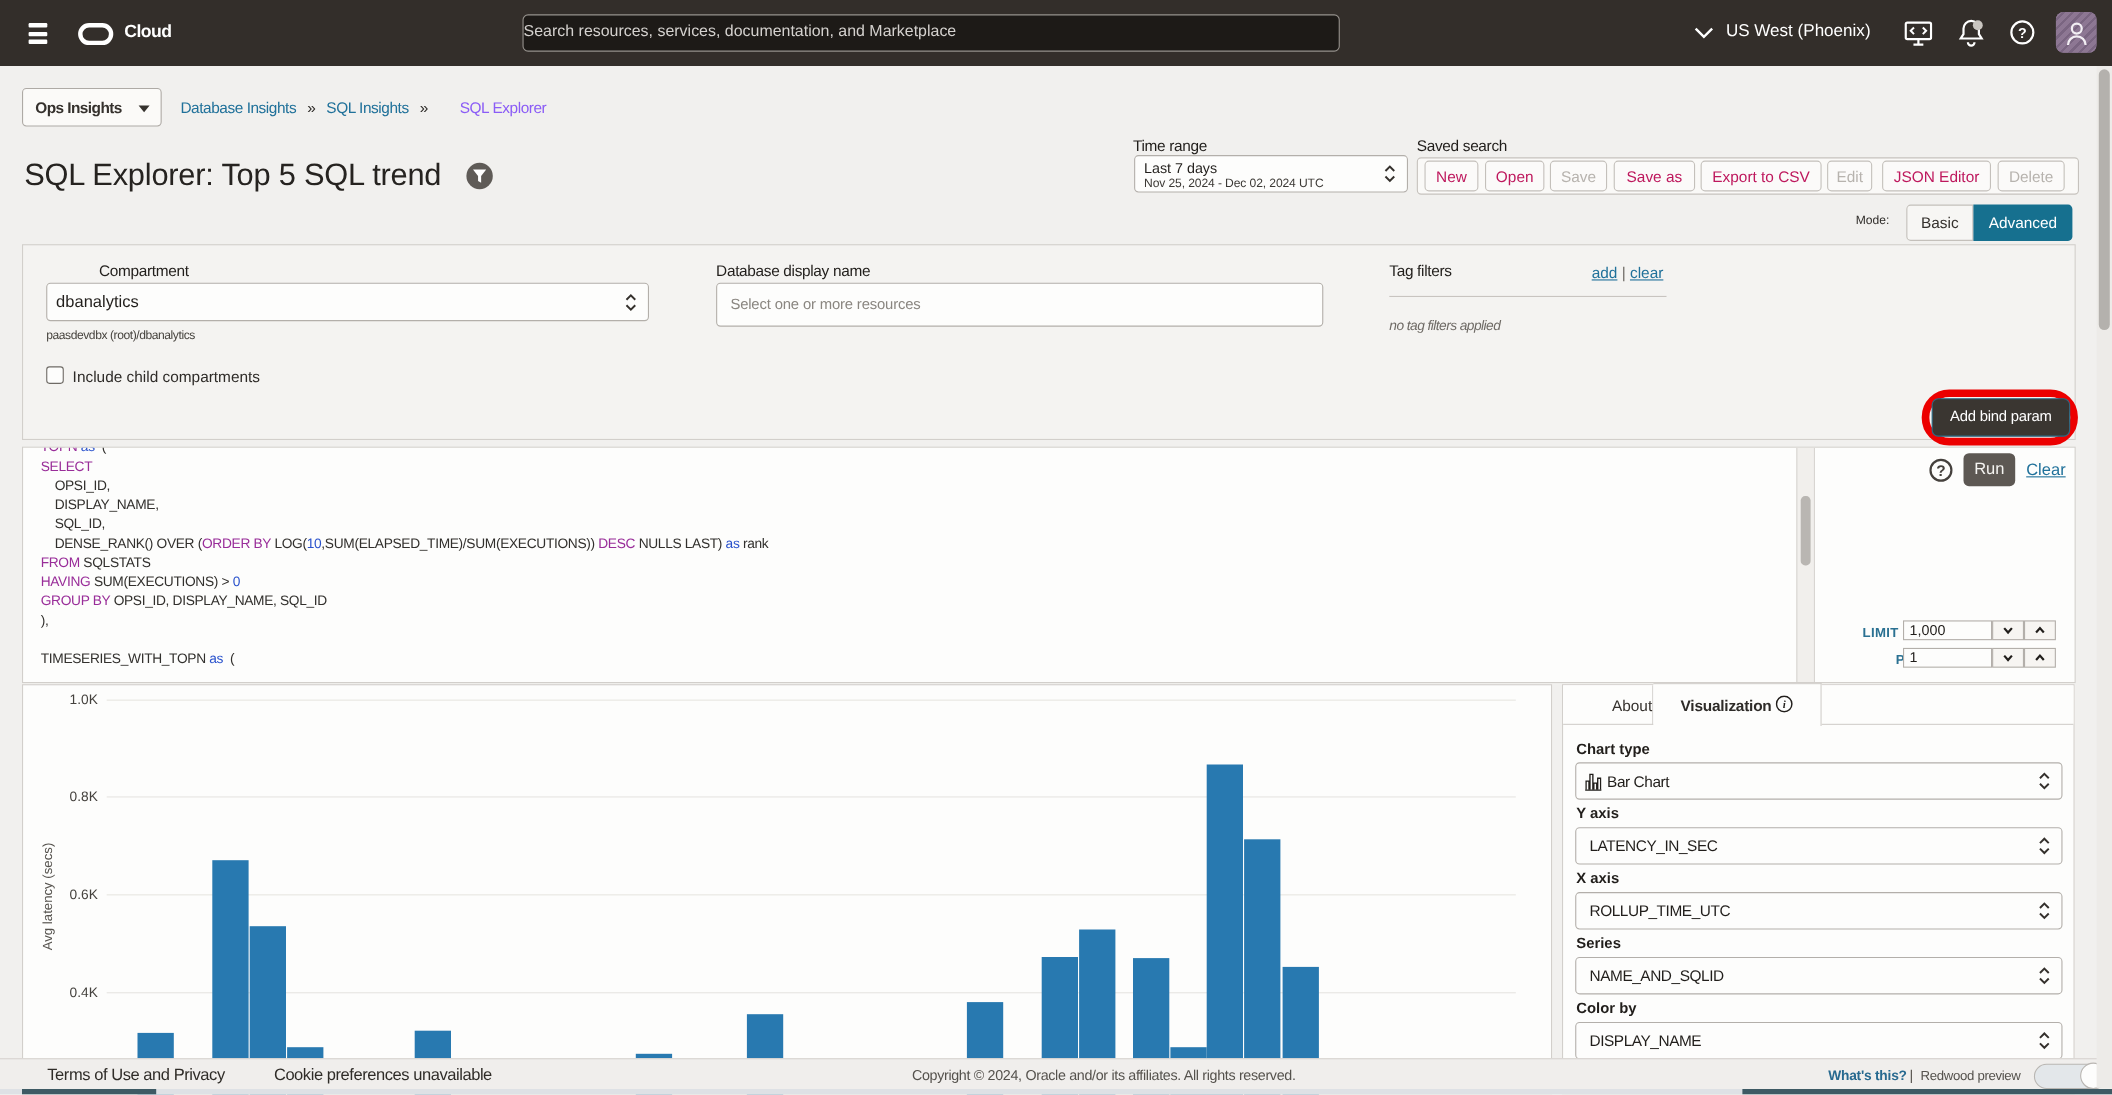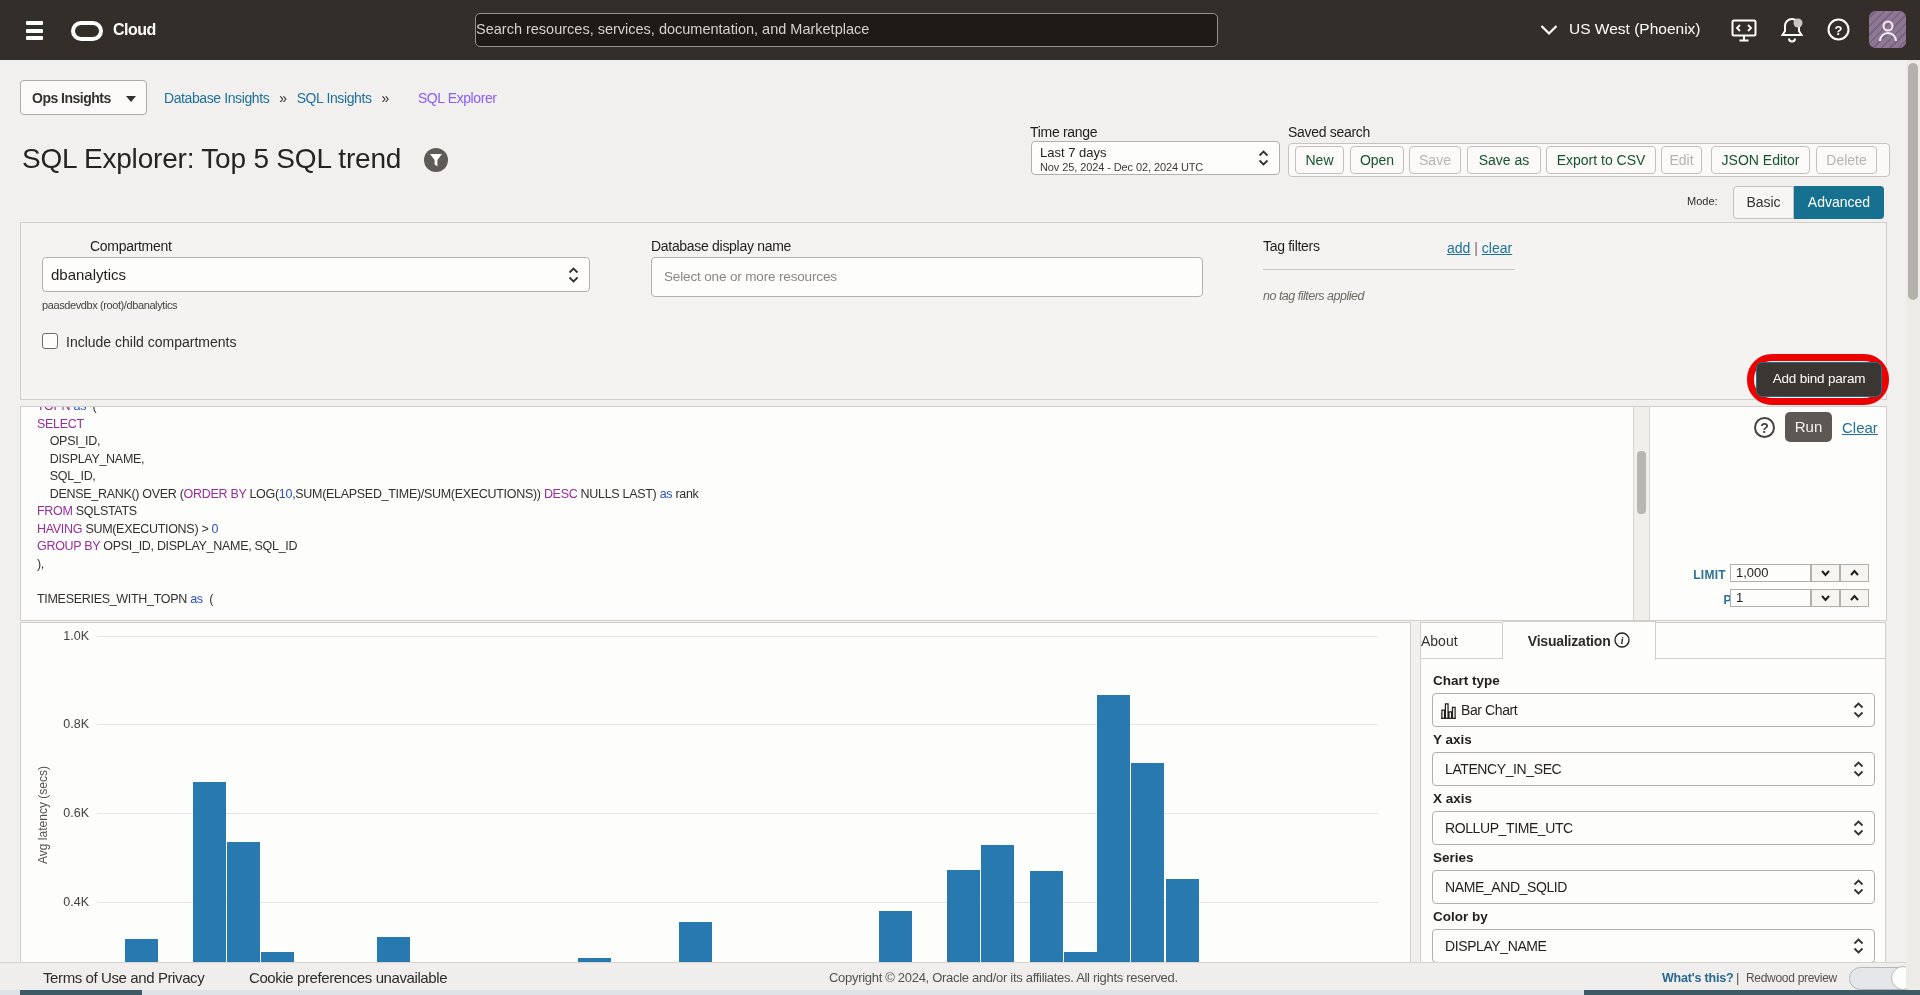--- a/index.html
+++ b/index.html
@@ -34,21 +34,21 @@
 
   
   .lbl { font-size:14px; letter-spacing:-0.3px; color:#211e1b; }
   #trlbl { left:1030px; top:124px; }
   #trsel { left:1031px; top:141px; width:249px; height:34px; background:#fdfdfc; border:1px solid #b3afaa; border-radius:4px; }
   #trsel .l1 { position:absolute; left:8px; top:3px; font-size:13px; color:#211e1b; }
   #trsel .l2 { position:absolute; left:8px; top:19px; font-size:11px; letter-spacing:-0.1px; color:#3c3935; }
   
   #sslbl { left:1288px; top:124px; }
   #ssbox { left:1288px; top:143px; width:602px; height:34px; border:1px solid #c6c2bd; border-radius:4px; background:#faf9f7; }
-  .btn { position:absolute; top:146px; height:28px; background:#fbfaf9; border:1px solid #c4c0bb; border-radius:4px; font-size:14px; color:#14532d; text-align:center; line-height:26px; }
+  .btn { position:absolute; top:146px; height:28px; background:#fbfaf9; border:1px solid #c4c0bb; border-radius:4px; font-size:14px; color:#be185d; text-align:center; line-height:26px; }
   .btn.dis { color:#b7b3ae; }
   
   #modelbl { left:1687px; top:195px; font-size:11px; }
   #basicbtn { left:1733px; top:186px; width:61px; height:33px; background:#f7f6f4; border:1px solid #c4c0bb; border-radius:4px 0 0 4px; font-size:14px; color:#35312d; text-align:center; line-height:31px; }
   #advbtn { left:1794px; top:186px; width:90px; height:33px; background:#16708f; border-radius:0 4px 4px 0; font-size:14px; color:#fff; text-align:center; line-height:33px; }
 
   
   #panel1 { left:20px; top:222px; width:1867px; height:178px; background:#f4f3f1; border:1px solid #d2cfcb; }
   #complbl { left:53px; top:238px;margin-left:37px; }
   #compsel { left:42px; top:257px; width:548px; height:35px; background:#fdfdfc; border:1px solid #b3afaa; border-radius:4px; font-size:15px; line-height:33px; padding-left:8px; color:#211e1b; }
@@ -81,21 +81,21 @@
   
   #chart { left:20px; top:622px; width:1391px; height:373px; background:#fdfdfc; border:1px solid #d2cfcb; }
   .ylab { position:absolute; width:50px; text-align:right; font-size:12.5px; color:#45423e; }
   .grid { position:absolute; left:76px; width:1281px; height:1px; background:#e7e5e2; }
   .bar { position:absolute; background:#2879b0; }
   #ytitle { position:absolute; left:-48px; top:185px; width:140px; transform:rotate(-90deg); font-size:12px; color:#55524d; text-align:center; }
 
   
   #viz { left:1420px; top:622px; width:466px; height:373px; background:#fdfdfc; border:1px solid #d2cfcb; }
   #tabstrip { position:absolute; left:0; top:0; width:464px; height:36px; background:#fdfdfc; border-bottom:1px solid #d2cfcb; }
-  #tabAbout { position:absolute; left:0; top:0; width:82px; height:36px; border-right:1px solid #d2cfcb; font-size:14px; text-align:left; line-height:36px; color:#35312d; }
+  #tabAbout { position:absolute; left:0; top:0; width:82px; height:36px; border-right:1px solid #d2cfcb; font-size:14px; text-align:right; line-height:36px; color:#35312d; }
   #tabViz { position:absolute; left:82px; top:-2px; width:153px; height:39px; background:#fdfdfc; border-right:1px solid #d2cfcb; border-top:1px solid #d2cfcb; font-size:14px; letter-spacing:-0.2px; font-weight:700; text-align:center; line-height:38px; z-index:2; }
   .vlbl { position:absolute; left:12px; font-size:13.5px; font-weight:700; color:#211e1b; }
   .vsel { position:absolute; left:11px; width:443px; height:34px; background:#fdfdfc; border:1px solid #b3afaa; border-radius:4px; font-size:14px; letter-spacing:-0.4px; color:#211e1b; line-height:32px; padding-left:12px; }
   .chev { position:absolute; right:9px; top:50%; margin-top:-10px; }
 
   
   #footer { left:0; top:962px; width:1920px; height:28px; background:#f0eeec; border-top:1px solid #d6d3cf; z-index:10; }
   #footer div { position:absolute; top:6px; font-size:15px; letter-spacing:-0.4px; }
   #hstrip { left:0; top:990px; width:1920px; height:5px; background:#dee1e5; z-index:11; }
   .hseg { position:absolute; top:0; height:5px; background:#3e5a64; }

